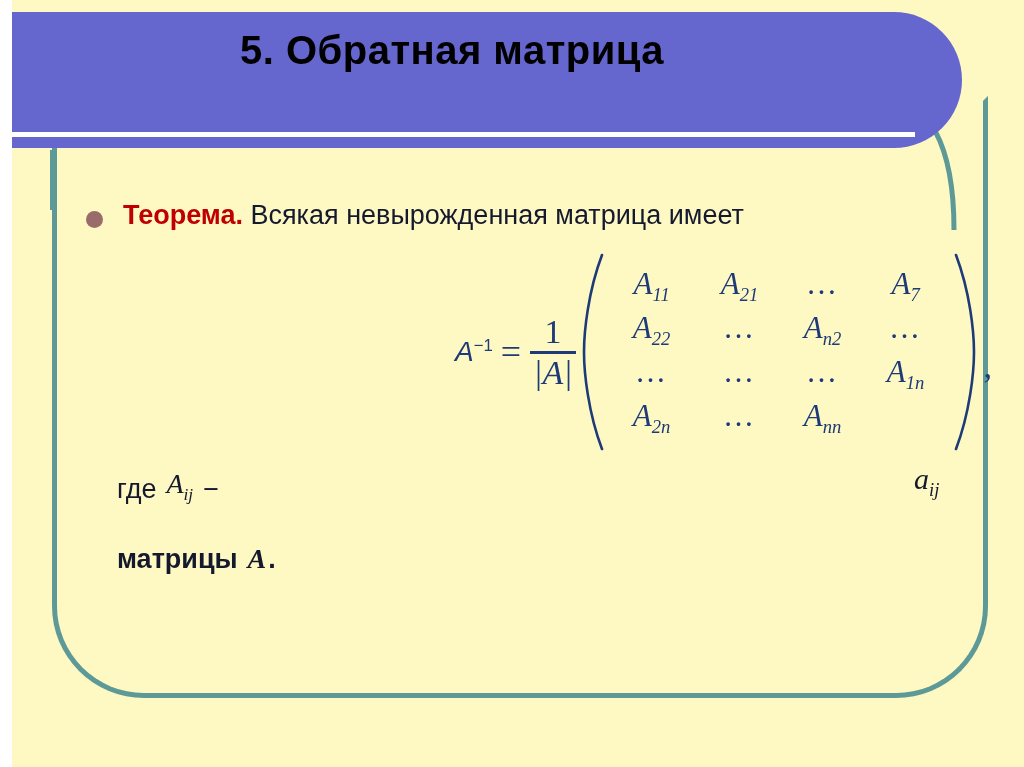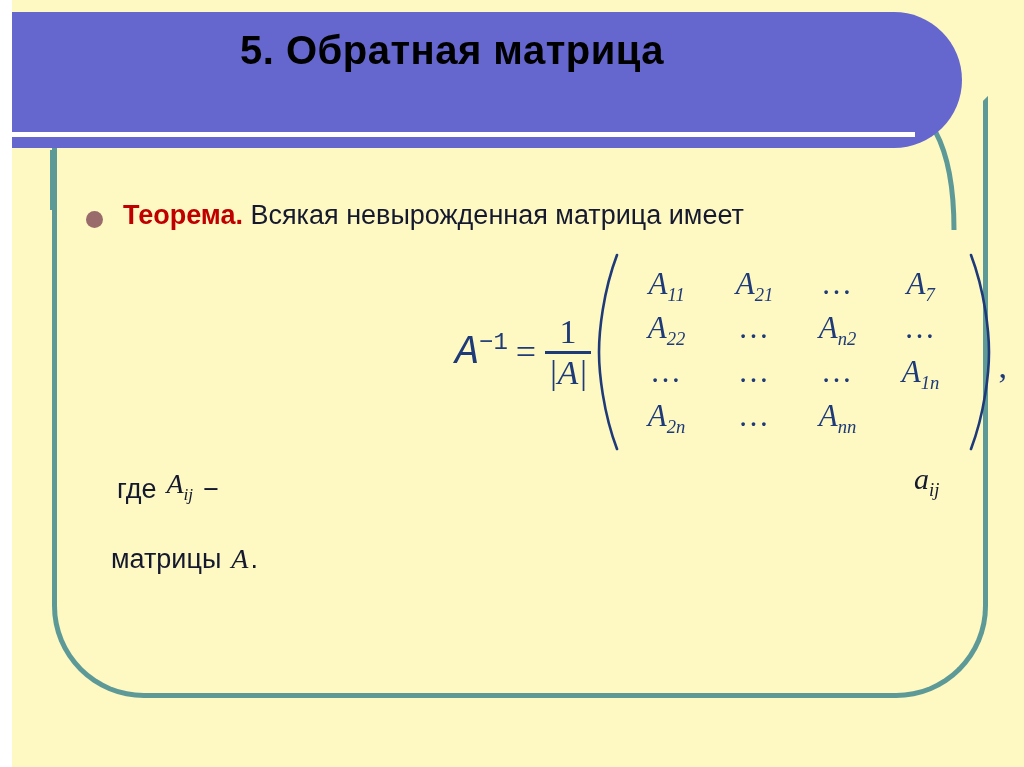--- a/index.html
+++ b/index.html
@@ -127,28 +127,29 @@
     top: 468px;
     font-family: "Liberation Sans", sans-serif;
     font-size: 27px;
     color: #15192e;
     white-space: nowrap;
     display: flex;
     align-items: flex-end;
   }
   .line-matr {
     position: absolute;
-    left: 99px;
+    left: 105px;
     top: 543px;
     font-family: "Liberation Sans", sans-serif;
     font-size: 27px;
     color: #15192e;
     white-space: nowrap;
     display: flex;
     align-items: center;
+    font-weight: bold;
   }
   .inline-math {
     font-family: "Liberation Serif", serif;
     font-style: italic;
     color: #15192e;
     font-size: 28px;
     margin: 0 10px;
   }
   .inline-math sub { font-size: 0.62em; }
 
@@ -156,23 +157,23 @@
   .equation {
     position: absolute;
     left: 443px;
     top: 252px;
     display: flex;
     align-items: center;
     color: #1f3a78;
     font-family: "Liberation Serif", serif;
   }
   .eq-lhs {
-    font-family: Liberation Mono, monospace;
-    font-style: italic;
-    font-size: 40px;
+    font-family: Liberation Sans, sans-serif;
+    font-style: italic;
+    font-size: 28px;
     color: #1f3a78;
     margin-right: 8px;
   }
   .eq-lhs sup { font-size: 0.6em; font-style: normal; }
   .eq-eq {
     font-family: "Liberation Serif", serif;
     font-size: 36px;
     color: #1f3a78;
     margin-right: 9px;
   }

